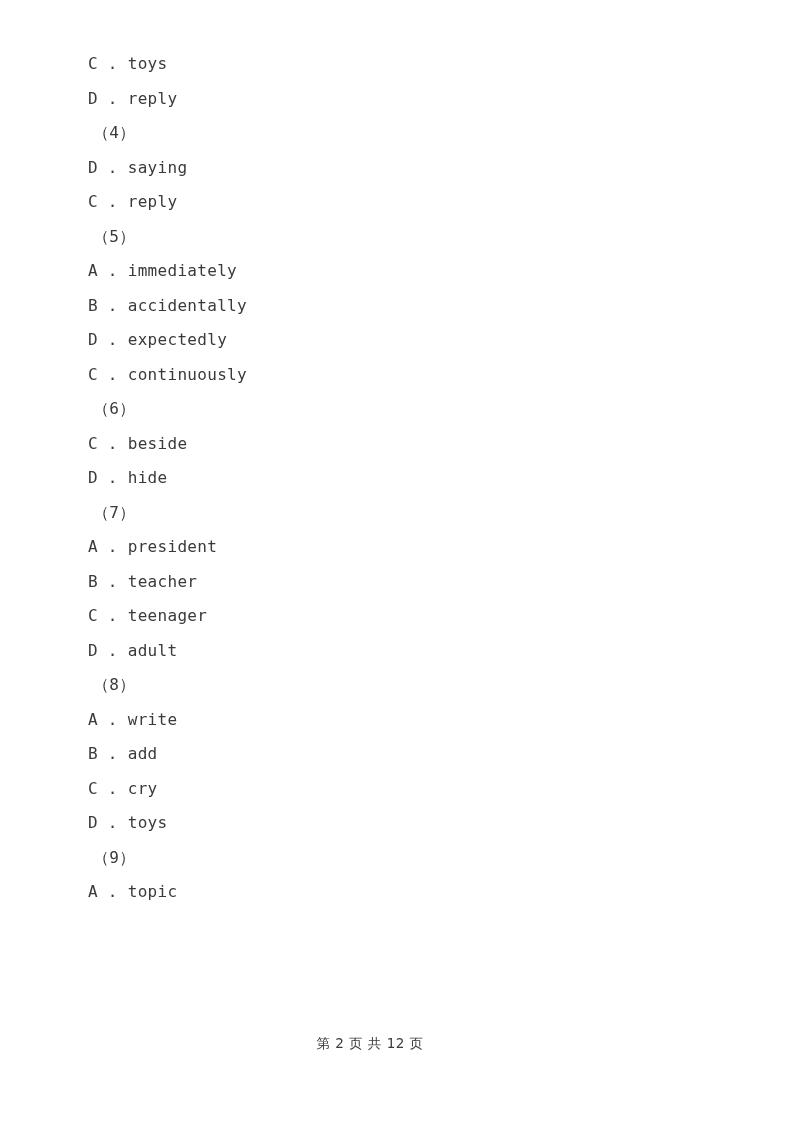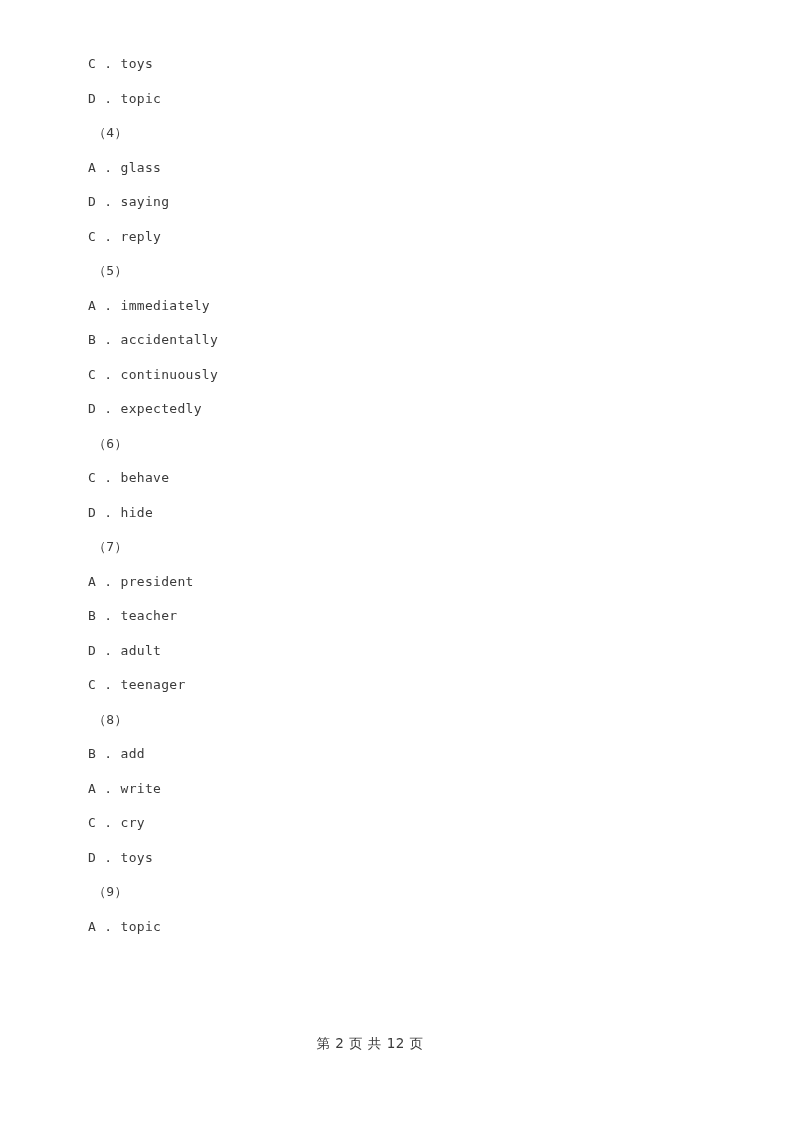--- a/index.html
+++ b/index.html
@@ -20,21 +20,21 @@
   }
   #content {
     position: absolute;
     left: 88px;
     top: 47px;
     width: 600px;
   }
   .line {
     height: 34.5px;
     line-height: 34.5px;
-    font-size: 13px;
+    font-size: 16px;
     color: #3a3a3a;
     white-space: pre;
     letter-spacing: 0.3px;
   }
   .line.option {
     padding-left: 0px;
   }
   .line.qnum {
     padding-left: 5px;
   }
@@ -52,41 +52,40 @@
     letter-spacing: 0.5px;
   }
 </style>
 </head>
 <body>
 
 <div id="page">
 
   <div id="content">
       <div class="line option">C . toys</div>
-      <div class="line option">D . topic</div>
+      <div class="line option">D . reply</div>
       <div class="line qnum">（4）</div>
-      <div class="line option">A . glass</div>
       <div class="line option">D . saying</div>
       <div class="line option">C . reply</div>
       <div class="line qnum">（5）</div>
       <div class="line option">A . immediately</div>
       <div class="line option">B . accidentally</div>
+      <div class="line option">D . expectedly</div>
       <div class="line option">C . continuously</div>
-      <div class="line option">D . expectedly</div>
       <div class="line qnum">（6）</div>
-      <div class="line option">C . behave</div>
+      <div class="line option">C . beside</div>
       <div class="line option">D . hide</div>
       <div class="line qnum">（7）</div>
       <div class="line option">A . president</div>
       <div class="line option">B . teacher</div>
+      <div class="line option">C . teenager</div>
       <div class="line option">D . adult</div>
-      <div class="line option">C . teenager</div>
       <div class="line qnum">（8）</div>
+      <div class="line option">A . write</div>
       <div class="line option">B . add</div>
-      <div class="line option">A . write</div>
       <div class="line option">C . cry</div>
       <div class="line option">D . toys</div>
       <div class="line qnum">（9）</div>
       <div class="line option">A . topic</div>
     </div>
 
   <div id="footer">第 2 页 共 12 页</div>
 
 </div>
 

